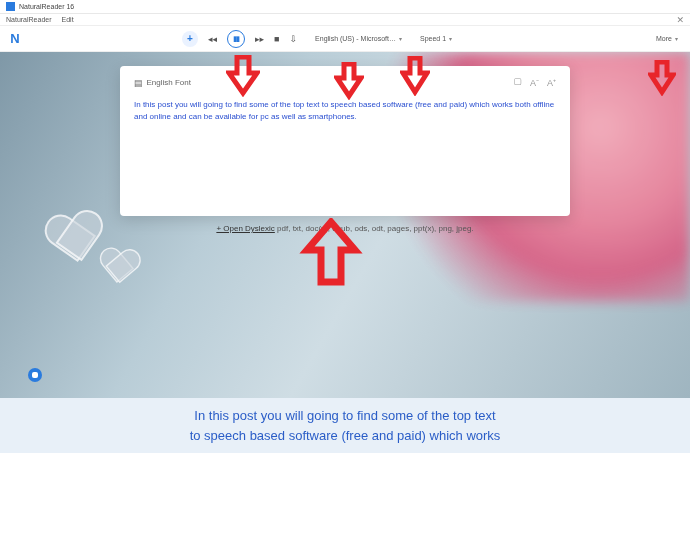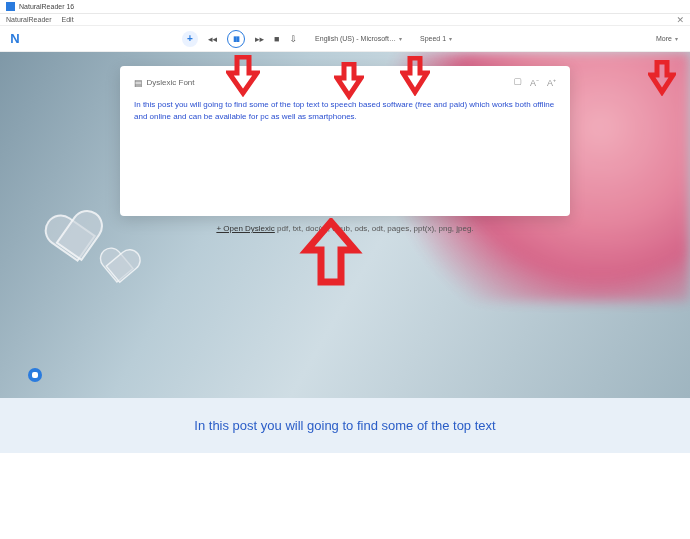--- a/index.html
+++ b/index.html
@@ -85,41 +85,42 @@
 <div class="hero">
   <div class="bg-plates"></div>
   <div class="flower"></div>
   <div class="heart"></div>
   <div class="heart heart2"></div>
 
   <div class="panel">
     <div class="panel-head">
       <div class="panel-title">
         <span class="picon">▤</span>
-        <span>Dyslexic Font</span>
+        <span>English Font</span>
       </div>
       <div class="panel-controls">
         <span>▢</span>
         <span>A⁻</span>
         <span>A⁺</span>
       </div>
     </div>
     <div class="panel-body">In this post you will going to find some of the top text to speech based software (free and paid) which works both offline and online and can be available for pc as well as smartphones.</div>
   </div>
 
   <div class="open-docs">
     <span class="link">+ Open Dyslexic</span><span class="formats"> pdf, txt, doc(x), epub, ods, odt, pages, ppt(x), png, jpeg.</span>
   </div>
 
   <div class="chat-bubble"></div>
 </div>
 
 <div class="caption-bar">
   <div class="caption">
     <span>In this post you will going to find some of the top text</span><br>
+    <span>to speech based software (free and paid) which works</span>
   </div>
 </div>
 
 <div class="bottom-pad"></div>
 
 <div class="arrow" style="left:226px;top:55px">
   <svg width="34" height="42">
       <g fill="none" stroke="#e8252a" stroke-width="5">
         <path d="M11 2 v16 h-8 l14 20 l14 -20 h-8 v-16 z" fill="none"></path>
       </g>

